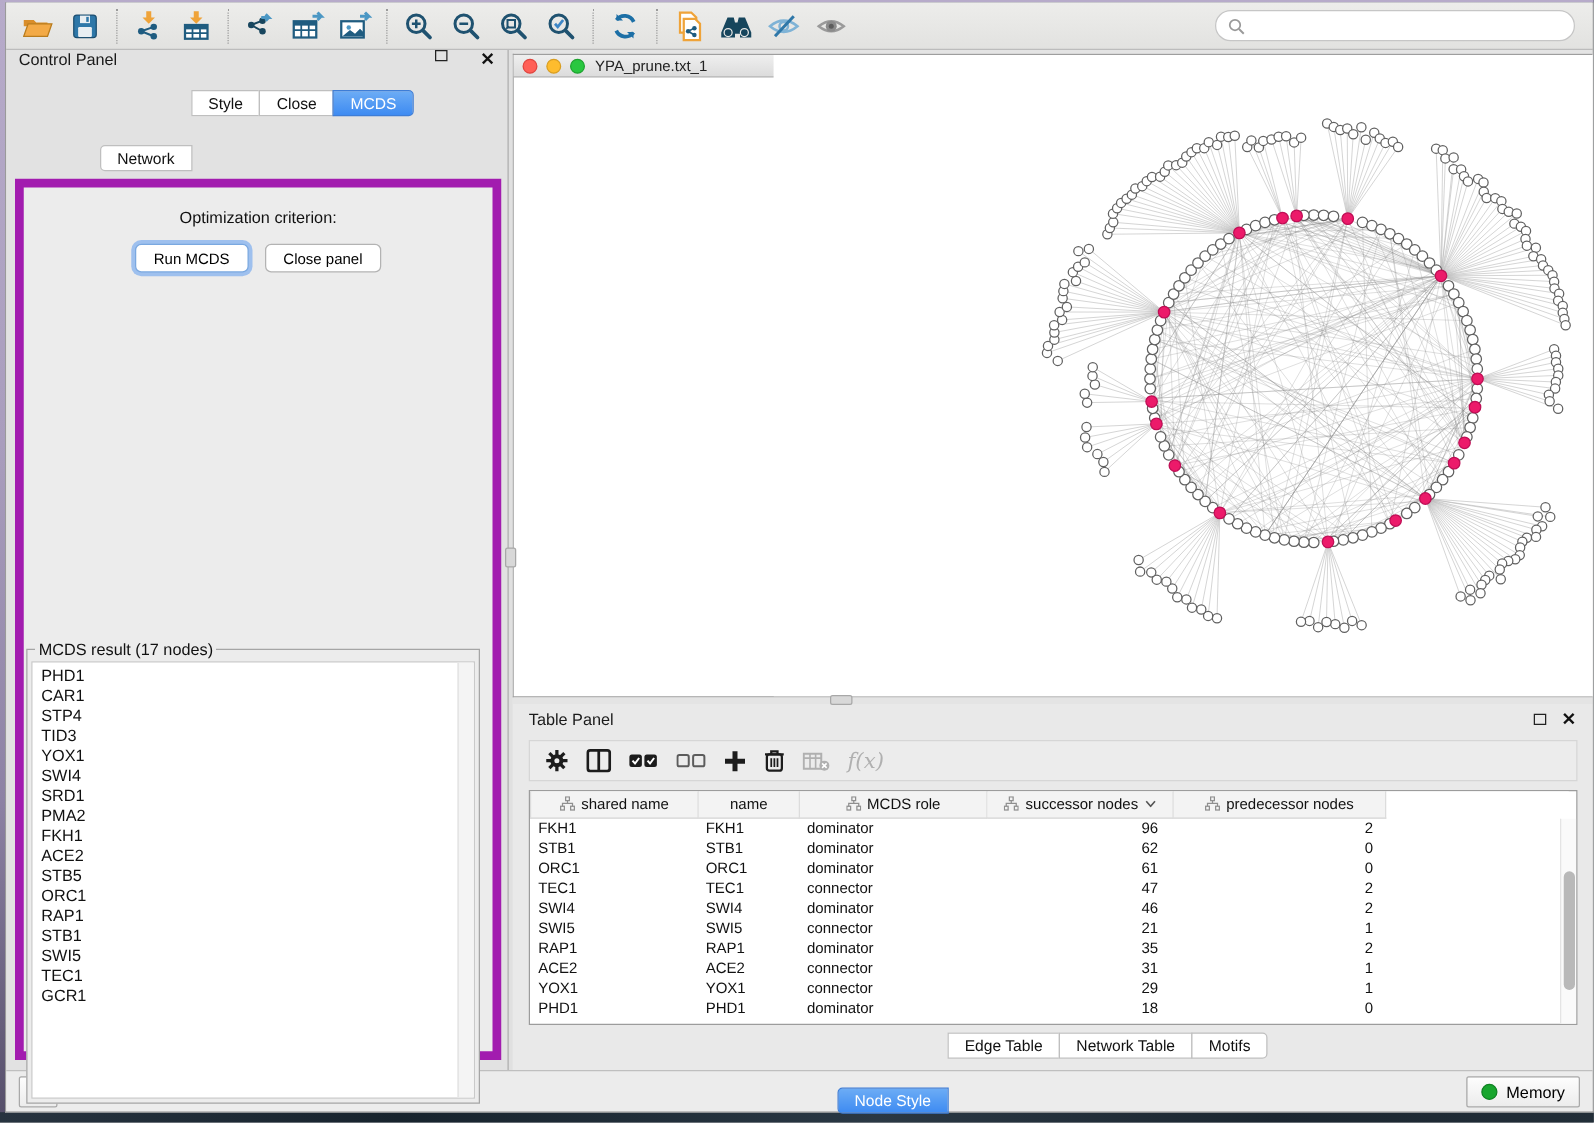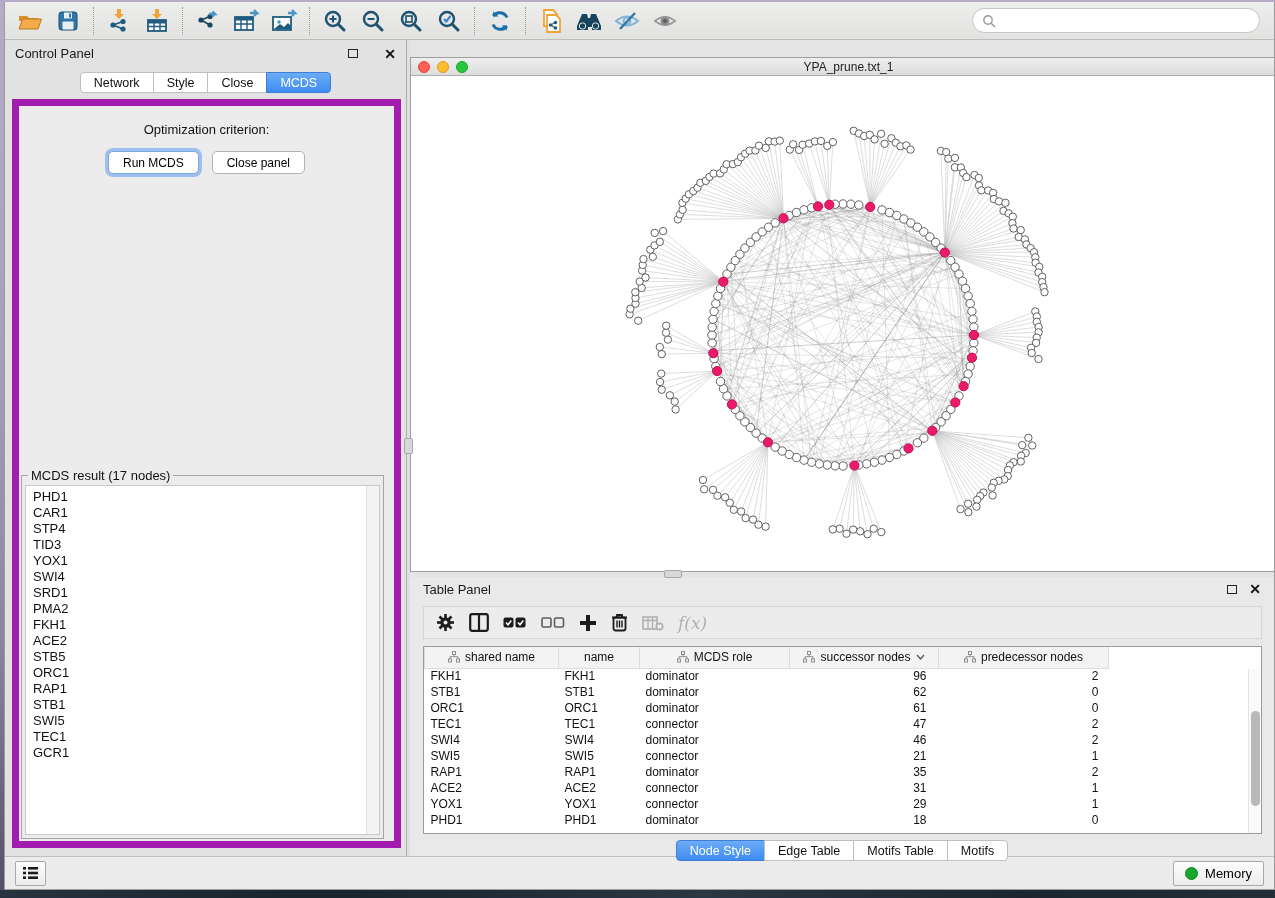--- a/index.html
+++ b/index.html
@@ -25,30 +25,30 @@
   .tb-sep { width:1px; height:28px; border-left:1px dotted #9a9a9a; margin:0 6px; }
   .search-wrap { margin-left:auto; margin-right:8px; width:288px; height:25px; background:#fff;
     border:1px solid #c6c6c6; border-radius:13px; display:flex; align-items:center; padding:0 9px; }
   .search-wrap input { border:none; outline:none; flex:1; font-size:12px; background:transparent; }
 
   
   .main { flex:1 1 auto; display:flex; min-height:0; position:relative; }
 
   
   .control-panel { width:401px; flex:0 0 auto; display:flex; flex-direction:column; background:#e2e2e2; }
-  .panel-titlebar { height:27px; display:flex; align-items:center; padding:0 10px; flex:0 0 auto;gap:14px; }
+  .panel-titlebar { height:27px; display:flex; align-items:flex-start; padding:0 10px; flex:0 0 auto;gap:14px; }
   .panel-title { font-size:13px; color:#1a1a1a; }
   .panel-titlebar .spacer, .tp-titlebar .spacer { flex:1; }
   .win-float { width:10px; height:9px; border:1.6px solid #222; margin-right:12px; cursor:pointer; }
   .win-close { font-size:14px; font-weight:bold; color:#111; cursor:pointer; line-height:1; }
 
   .cp-tabs { display:flex; justify-content:center; margin:5px 0 6px; }
   .seg-tab { background:#fff; border:1px solid #bfbfbf; padding:2px 13px; font-size:12.5px;
     margin-left:-1px; cursor:pointer; color:#111; height:21px; display:flex; align-items:center; }
-  .seg-tab:first-child { border-radius:4px 0 0 4px; margin-left:0; }
+  .seg-tab:first-child { border-radius:4px 0 0 4px; margin-left:0;margin-top:44px; }
   .seg-tab:last-child { border-radius:0 4px 4px 0; }
   .seg-tab.active { background:linear-gradient(#6cacf5,#3e8bf2); border-color:#3e7dd6; color:#fff; }
 
   .cp-inner { flex:1; margin:0 5px 8px 7px; background:#ececec; border:7px solid #a21caf;
     position:relative; }
   .opt-label { text-align:center; margin-top:16px; font-size:13px; }
   .combo { margin:8px auto 0; width:312px; height:23px; background:#fff; border:1px solid #ababab;
     border-radius:5px; display:flex; align-items:center; cursor:pointer; overflow:hidden; }
   .combo-text { flex:1; padding:0 9px; font-size:13px; white-space:nowrap; }
   .combo-cap { width:20px; align-self:stretch; background:linear-gradient(#6cacf5,#3c86f0);
@@ -69,22 +69,22 @@
   .mcds-item { font-size:13px; line-height:16px; cursor:default; }
   .mcds-scroll { width:13px; background:#f4f4f4; border-left:1px solid #e0e0e0; }
 
   
   .v-splitter { width:4px; background:#e0e0e0; border-left:1px solid #aeaeae; position:relative; cursor:col-resize; }
   .v-splitter .handle { position:absolute; top:398px; left:-3px; width:9px; height:16px;
     background:#d8d8d8; border:1px solid #a8a8a8; border-radius:2px; }
 
   
   .right-area { flex:1; display:flex; flex-direction:column; min-width:0; background:#e4e4e4; }
-  .net-frame { height:515px; flex:0 0 auto; display:flex; flex-direction:column;
-    border:1px solid #9e9e9e; border-right:none; margin-top:17px; background:#fff; }
+  .net-frame { height:515px; flex:0 0 auto; display:flex; flex-direction:row;
+    border:1px solid #9e9e9e; border-right:none; margin-top:3px; background:#fff; }
   .net-titlebar { height:18px; background:linear-gradient(#efefef,#dcdcdc); border-bottom:1px solid #adadad;
     display:flex; align-items:center; padding:0 7px; flex:0 0 auto; }
   .lights { display:flex; gap:7px; margin-right:8px; }
   .light { width:12px; height:12px; border-radius:50%; cursor:pointer; }
   .light.red { background:#ff5f57; border:1px solid #e0443e; }
   .light.yellow { background:#febc2e; border:1px solid #d89e22; }
   .light.green { background:#29c740; border:1px solid #1da32f; }
   .net-title { flex:1; text-align:center; font-size:12px; color:#222; margin-right:46px; }
   .net-canvas { flex:1; background:#fff; overflow:hidden; }
 
@@ -824,21 +824,21 @@
               </tbody>
           </table>
           <div class="vscroll">
             <div class="thumb"></div>
           </div>
         </div>
 
         <div class="bottom-tabs" id="bottom-tabs">
             <span class="seg-tab active">Node Style</span>
             <span class="seg-tab">Edge Table</span>
-            <span class="seg-tab">Motifs Table</span>
+            <span class="seg-tab">Network Table</span>
             <span class="seg-tab">Motifs</span>
           </div>
       </div>
     </div>
   </div>
 
   <div class="status-bar">
     <button class="statusbar-btn list-btn">
       <svg width="17" height="14" viewBox="0 0 17 14">
         <g fill="#1c1c1c">

